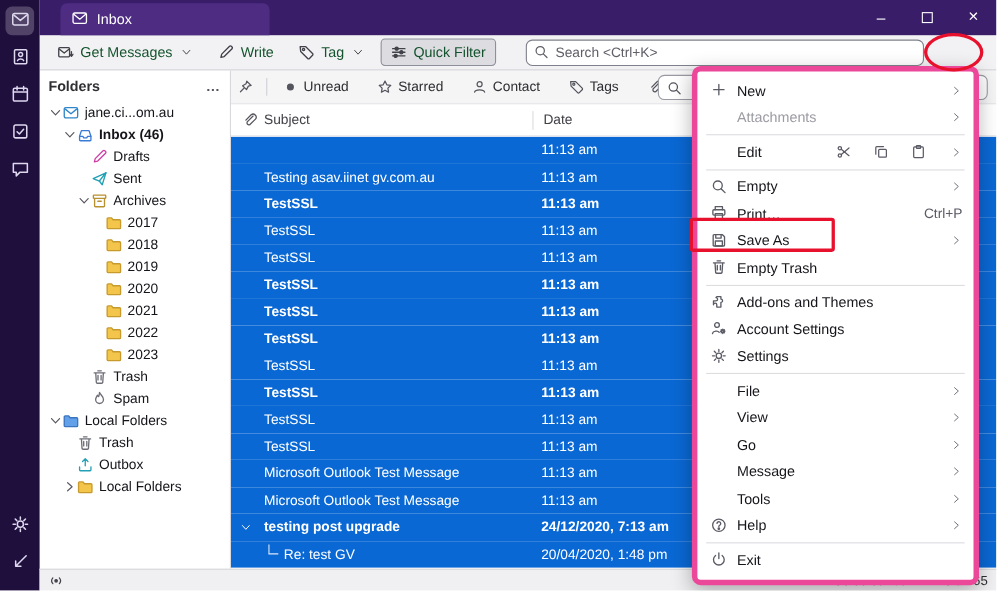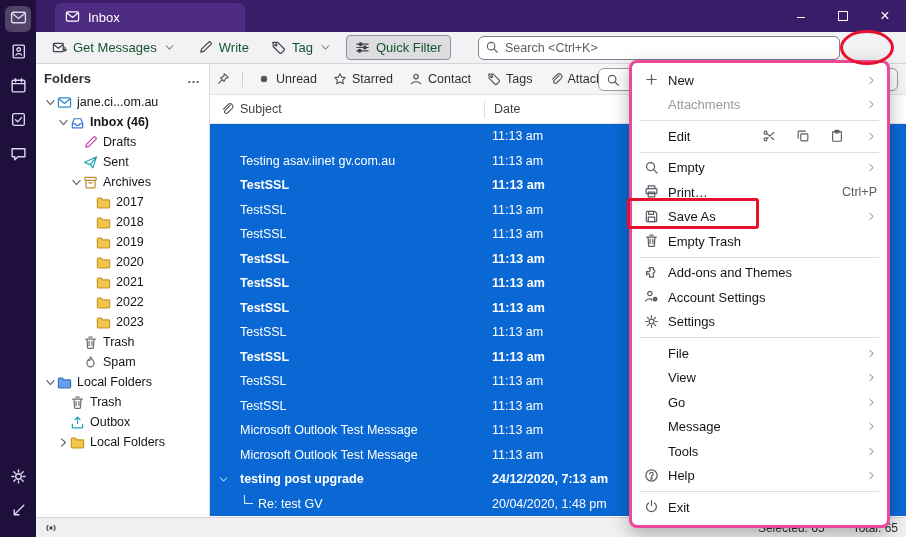--- a/index.html
+++ b/index.html
@@ -81,21 +81,21 @@
   .mexp svg{width:11px;height:11px}
   .tline{position:absolute;left:34px;top:3px;width:9px;height:9px;border-left:1px solid rgba(255,255,255,.85);border-bottom:1px solid rgba(255,255,255,.85)}
 
   
   .statusbar{position:absolute;left:36px;right:0;bottom:0;height:20px;background:#f0f0f2;border-top:1px solid #d6d6db;display:flex;align-items:center;padding:0 8px;font-size:12px;color:#2e2e33;z-index:6}
   .sb-net{color:#44444c;display:flex}
   .sb-net svg{width:14px;height:14px}
   .sb-right{margin-left:auto;display:flex;gap:28px}
 
   
-  .appmenu{position:absolute;left:629px;top:60px;width:261px;background:#fff;border:3px solid #ec4899;border-radius:8px;box-shadow:0 6px 18px rgba(0,0,0,.28);padding:5px 0;z-index:50;font-size:13px}
+  .appmenu{position:absolute;left:629px;top:60px;width:261px;background:#fff;border:5px solid #ec4899;border-radius:8px;box-shadow:0 6px 18px rgba(0,0,0,.28);padding:5px 0;z-index:50;font-size:13px}
   .menu-item{display:flex;align-items:center;height:24.5px;padding:0 10px 0 12px;color:#15141a}
   .menu-item.disabled{color:#9b9ba3}
   .menu-icon{width:16px;height:16px;margin-right:8px;color:#5b5b66;display:flex;flex:0 0 16px}
   .menu-item.disabled .menu-icon{color:#b5b5bd}
   .menu-icon svg{width:15px;height:15px}
   .menu-label{margin-right:auto;white-space:nowrap}
   .menu-inline{display:flex;gap:20px;margin-right:16px}
   .menu-inline-icon{color:#5b5b66;display:flex}
   .menu-inline-icon svg{width:14px;height:14px}
   .menu-shortcut{color:#5b5b66;font-size:12.5px}
@@ -440,21 +440,21 @@
       </div>
   </div>
 
   <div class="filterbar">
     <span data-icon="pin">
         <svg viewBox="0 0 16 16" fill="none" stroke="currentColor" stroke-width="1.3" stroke-linecap="round" stroke-linejoin="round">
           <path d="M9.5 2l4.5 4.5-2.8.7-2 3.6-2-2L3 13l4.2-4.2-2-2 3.6-2z"></path>
         </svg>
       </span>
     <span class="fdivider"></span>
-    <span style="display:flex;gap:12px;align-items:center">
+    <span style="display:flex;gap:22px;align-items:center">
         <span class="fbtn">
           <span data-icon="unread-dot">
             <svg viewBox="0 0 16 16" fill="none" stroke="currentColor" stroke-width="1.3" stroke-linecap="round" stroke-linejoin="round">
               <circle cx="8" cy="8" r="3" fill="currentColor"></circle>
             </svg>
           </span>
           <span>Unread</span>
         </span>
         <span class="fbtn">
           <span data-icon="star">

